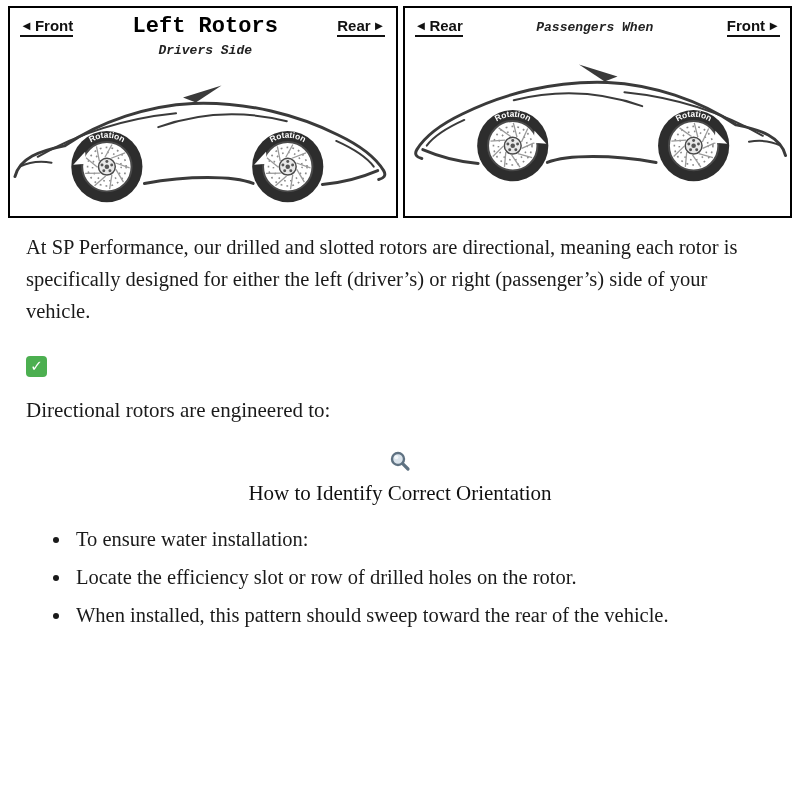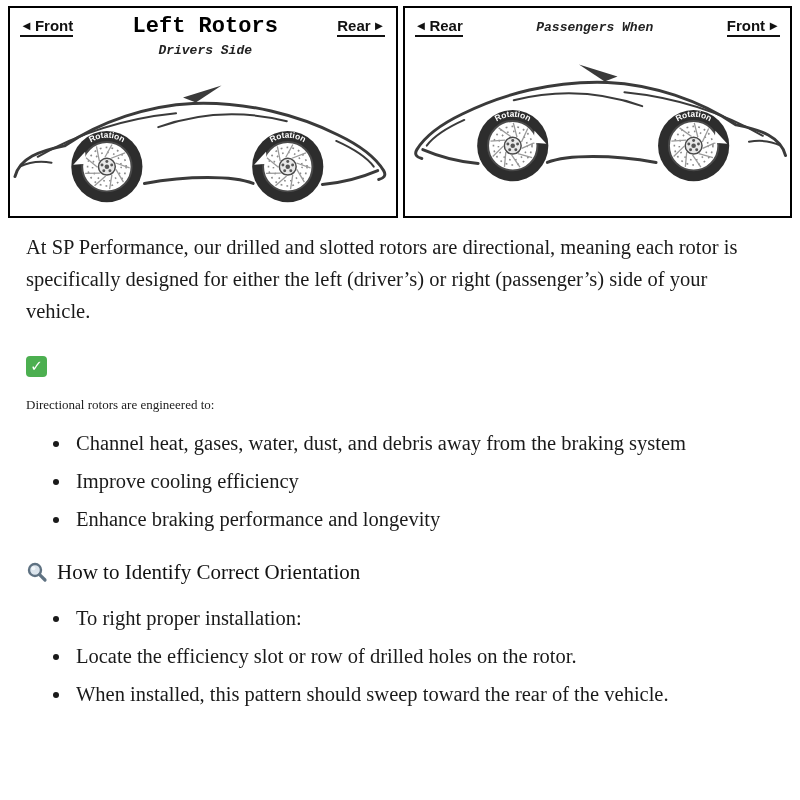--- a/index.html
+++ b/index.html
@@ -16,24 +16,24 @@
   .panel-subtitle{font-weight:bold;font-style:italic;font-size:13px;color:#222;margin-top:6px;}
   .car-svg{display:block;width:100%;height:156px;margin-top:2px;}
   .car-body path{stroke:#3a3a3a;fill:none;stroke-width:3;stroke-linecap:round;}
   .car-body path.thin{stroke-width:2;}
   .car-body path.fill{fill:#3a3a3a;stroke:none;}
 
   
   .article{padding:0 26px;}
   .intro{font-size:20.5px;line-height:1.56;margin:14px 0 28px 0;}
   .sec-heading{display:flex;align-items:center;gap:9px;font-size:20.5px;font-weight:bold;margin:24px 0 18px 0;color:#111;}
-  .sec-heading.normal{font-weight:normal;font-size:21px;}
+  .sec-heading.normal{font-weight:normal;font-size:21px;flex-direction:column;}
   .check-icon{width:21px;height:21px;border-radius:4px;background:#4caf50;color:#fff;display:inline-flex;align-items:center;justify-content:center;font-size:15px;font-weight:bold;font-family:"DejaVu Sans",sans-serif;flex:0 0 auto;}
   .mag-icon{width:22px;height:22px;flex:0 0 auto;}
-  .lead{font-size:13px;line-height:1.5;margin:17px 0 14px 0;}
+  .lead{font-size:21px;line-height:1.5;margin:17px 0 14px 0;}
   ul.bullets{margin:4px 0 24px 0;padding-left:46px;}
   ul.bullets li{font-size:20.5px;line-height:1.52;margin:0 0 7px 0;padding-left:4px;}
 </style>
 </head>
 <body>
 
 <div class="diagram">
 
   <div class="panel">
     <div class="panel-header">
@@ -189,34 +189,29 @@
 <div class="article">
 
   <p class="intro">At SP Performance, our drilled and slotted rotors are directional, meaning each rotor is specifically designed for either the left (driver’s) or right (passenger’s) side of your vehicle.</p>
 
   <div class="sec-heading">
     <span class="check-icon">✓</span>
   </div>
 
   <p class="lead">Directional rotors are engineered to:</p>
 
-  <ul class="bullets">
-    <li>Channel heat, gases, water, dust, and debris away from the braking system</li>
-    <li>Improve cooling efficiency</li>
-    <li>Enhance braking performance and longevity</li>
-  </ul>
 
   <div class="sec-heading normal">
     <svg class="mag-icon" viewBox="0 0 22 22">
       <circle cx="9" cy="9" r="6" fill="#dbe4ec" stroke="#5f7282" stroke-width="2.4"></circle>
       <circle cx="7.4" cy="7.2" r="2" fill="#f2f7fa" stroke="none"></circle>
       <line x1="13.6" y1="13.6" x2="19" y2="19" stroke="#5f7282" stroke-width="3.2" stroke-linecap="round"></line>
     </svg>
     <span>How to Identify Correct Orientation</span>
   </div>
 
   <ul class="bullets">
-    <li>To right proper installation:</li>
+    <li>To ensure water installation:</li>
     <li>Locate the efficiency slot or row of drilled holes on the rotor.</li>
     <li>When installed, this pattern should sweep toward the rear of the vehicle.</li>
   </ul>
 
 </div>
 
 </body></html>

